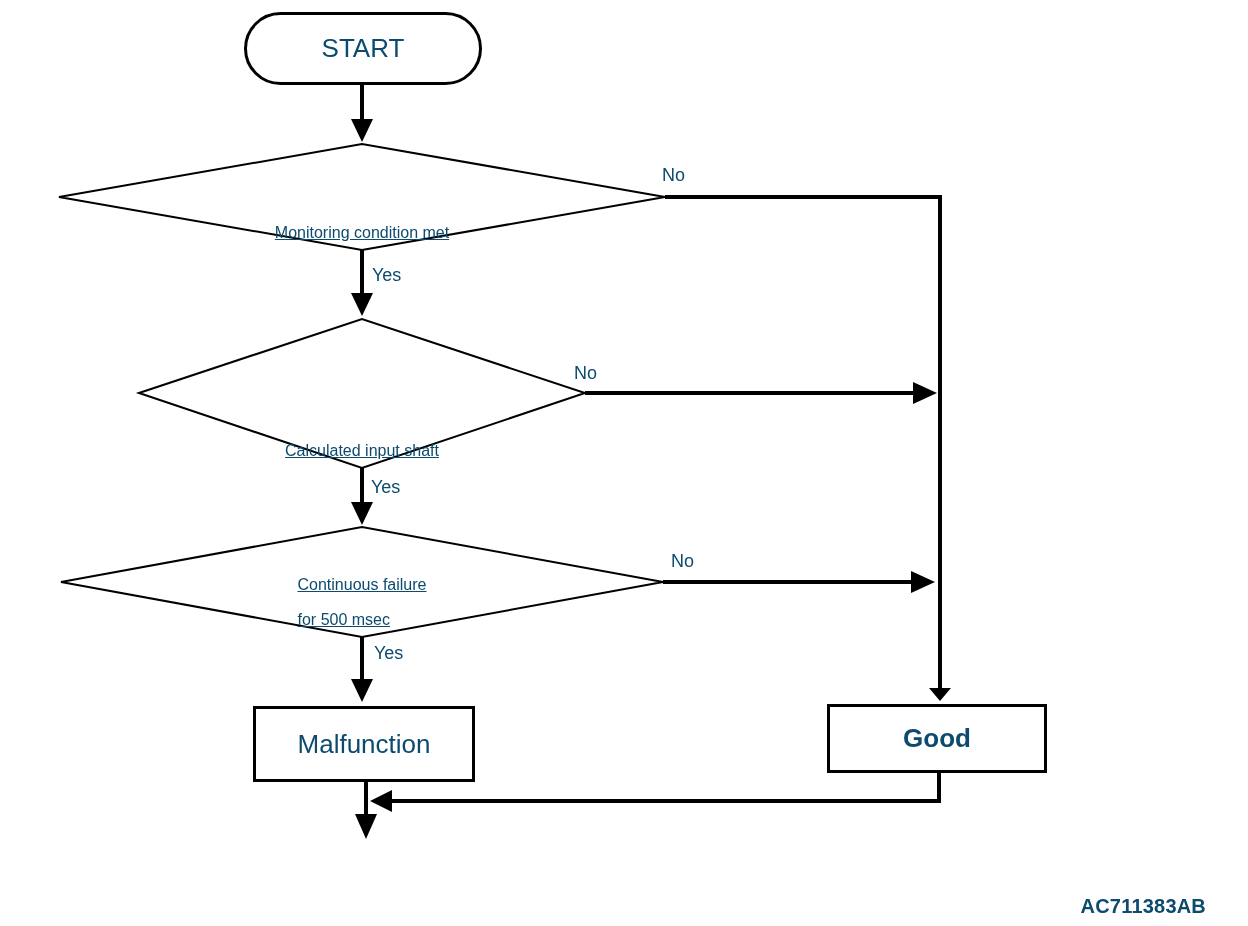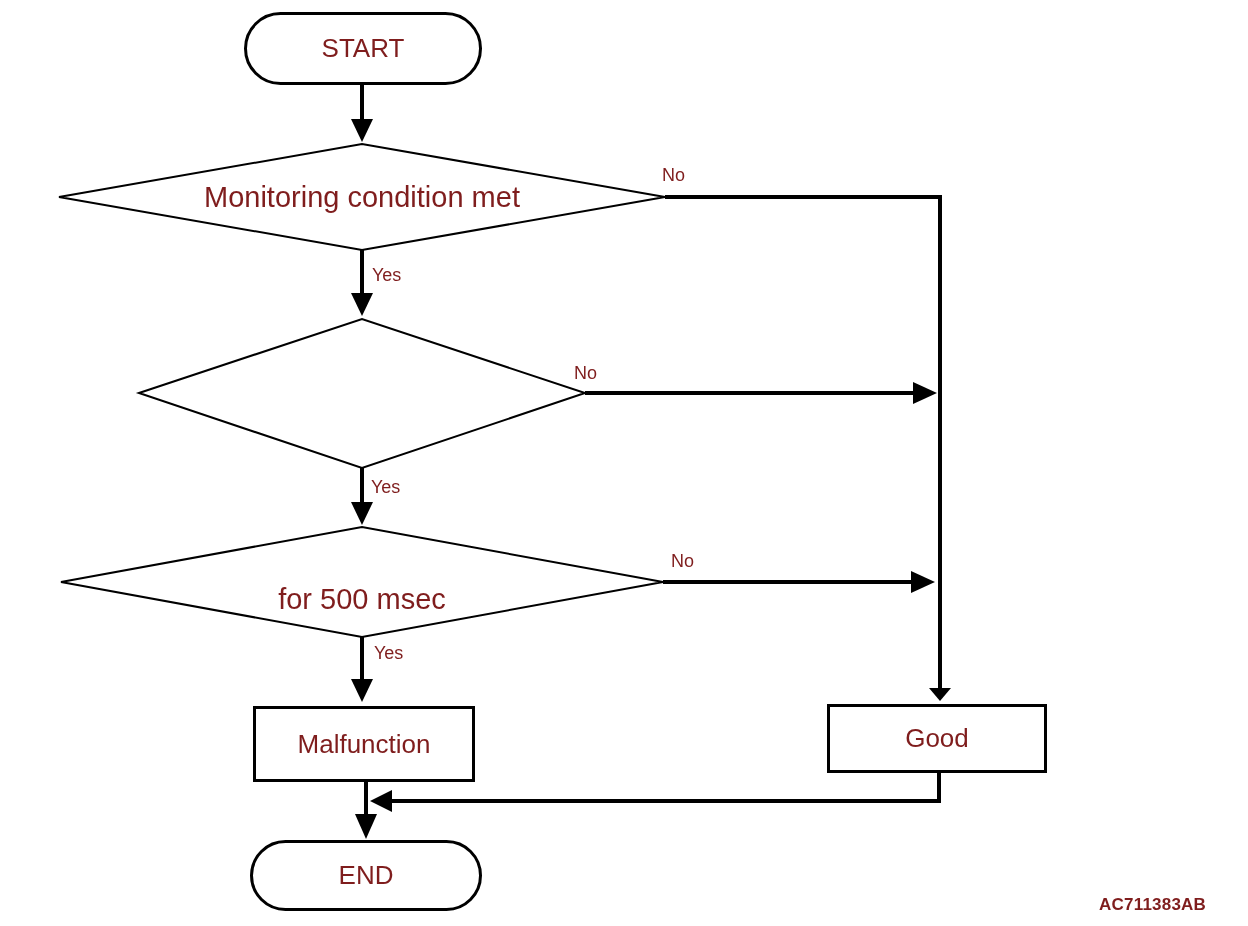--- a/index.html
+++ b/index.html
@@ -2,21 +2,21 @@
 <html><head>
 <meta charset="utf-8">
 <style>
   html, body { margin: 0; padding: 0; }
   .canvas {
     position: relative;
     width: 1248px;
     height: 926px;
     background: #ffffff;
     font-family: "Liberation Sans", sans-serif;
-    color: #7f1d1d;
+    color: #0c4a6e;
     overflow: hidden;
   }
   svg.wires {
     position: absolute;
     left: 0; top: 0;
     width: 1248px; height: 926px;
   }
   .node {
     position: absolute;
     display: flex;
@@ -25,39 +25,40 @@
     background: #ffffff;
     border: 3px solid #000000;
     box-sizing: border-box;
     font-size: 26px;
     text-align: center;
   }
   .terminator { border-radius: 37px; }
   .dtext {
     position: absolute;
     display: flex;
-    align-items: center;
+    align-items: flex-end;
     justify-content: center;
-    font-size: 29px;
+    font-size: 16px;
     line-height: 35px;
     text-align: left;
+    text-decoration: underline;
   }
   .edge-label {
     position: absolute;
     font-size: 18px;
     line-height: 28px;
     white-space: nowrap;
   }
   .figcode {
     position: absolute;
     left: 1040px;
     top: 895px;
     width: 166px;
     text-align: right;
-    font-size: 17px;
+    font-size: 20px;
     font-weight: bold;
     letter-spacing: 0.2px;
   }
 </style>
 </head>
 <body>
 
 <div class="canvas">
 
   <svg class="wires" viewBox="0 0 1248 926" xmlns="http://www.w3.org/2000/svg">
@@ -95,39 +96,36 @@
   </svg>
 
   <div class="node terminator" style="left:244px; top:12px; width:238px; height:73px;">
     <span>START</span>
   </div>
 
   <div class="node" style="left:253px; top:706px; width:222px; height:76px;">
     <span>Malfunction</span>
   </div>
 
-  <div class="node" style="left:827px; top:704px; width:220px; height:69px;">
+  <div class="node" style="left:827px; top:704px; width:220px; height:69px;font-weight:bold;">
     <span>Good</span>
   </div>
 
-  <div class="node terminator" style="left:250px; top:840px; width:232px; height:71px;">
-    <span>END</span>
-  </div>
 
   <div class="dtext" style="left:59px; top:144px; width:606px; height:106px;">
     <span>Monitoring condition met</span>
   </div>
 
   <div class="dtext" style="left:139px; top:319px; width:446px; height:149px;">
-    <span><br>
+    <span><span>Calculated input shaft</span><br>
     </span>
   </div>
 
   <div class="dtext" style="left:61px; top:527px; width:602px; height:110px;">
-    <span><br>
+    <span><span>Continuous failure</span><br>
       <span>for 500 msec</span>
     </span>
   </div>
 
   <div class="edge-label" style="left:372px; top:261px;">Yes</div>
   <div class="edge-label" style="left:662px; top:161px;">No</div>
 
   <div class="edge-label" style="left:371px; top:473px;">Yes</div>
   <div class="edge-label" style="left:574px; top:359px;">No</div>
 

